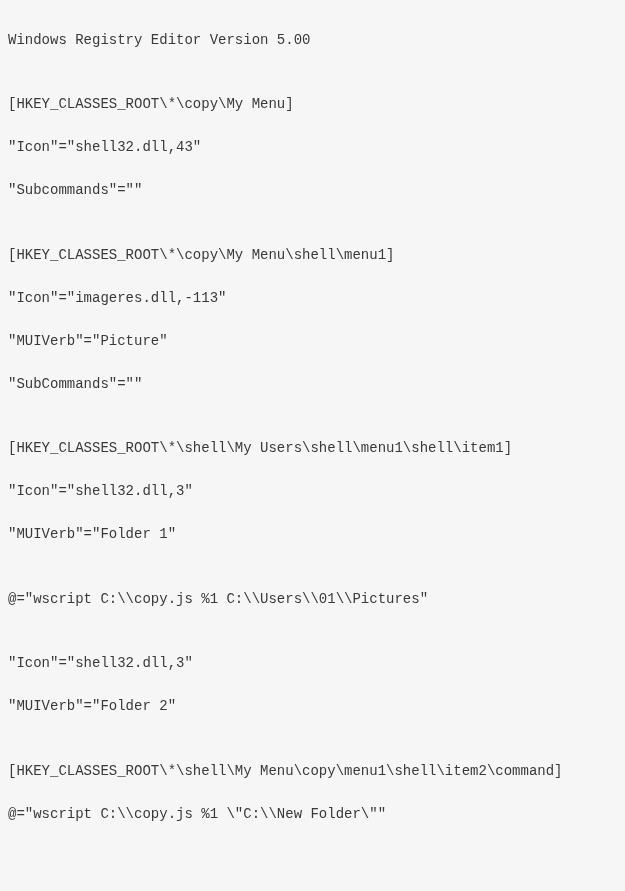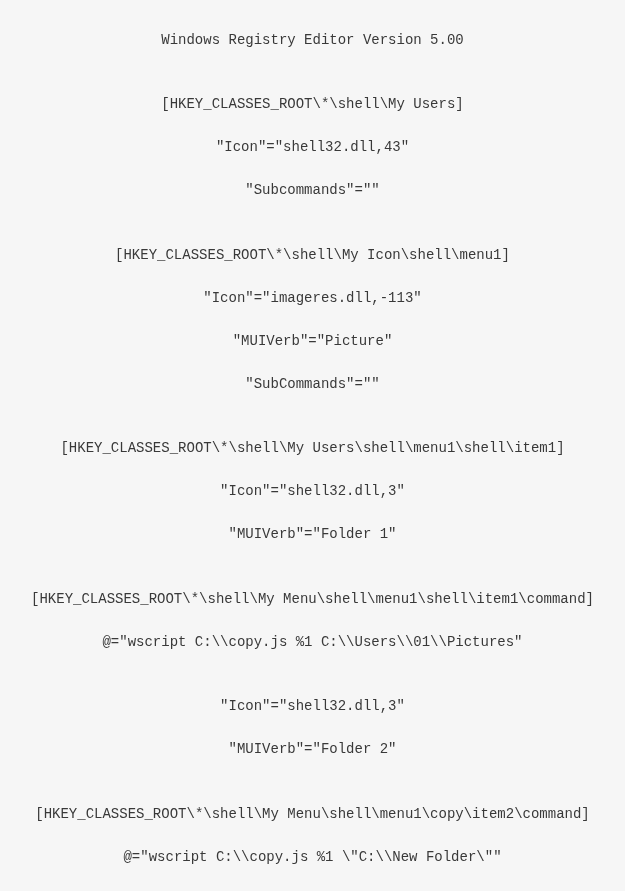--- a/index.html
+++ b/index.html
@@ -16,49 +16,47 @@
       line-height: 21.5px;
       color: #393939;
       padding: 8px;
       overflow: hidden;
     }
     .code-block {
       white-space: pre;
     }
     .line {
       display: block;
-      text-align: center;
     }
   </style>
 </head>
 <body>
 
 <div class="code-block">
 <span class="line">Windows Registry Editor Version 5.00</span>
 <span class="line"></span>
-<span class="line">[HKEY_CLASSES_ROOT\*\shell\My Users]</span>
+<span class="line">[HKEY_CLASSES_ROOT\*\copy\My Menu]</span>
 <span class="line">"Icon"="shell32.dll,43"</span>
 <span class="line">"Subcommands"=""</span>
 <span class="line"></span>
-<span class="line">[HKEY_CLASSES_ROOT\*\shell\My Icon\shell\menu1]</span>
+<span class="line">[HKEY_CLASSES_ROOT\*\copy\My Menu\shell\menu1]</span>
 <span class="line">"Icon"="imageres.dll,-113"</span>
 <span class="line">"MUIVerb"="Picture"</span>
 <span class="line">"SubCommands"=""</span>
 <span class="line"></span>
 <span class="line">[HKEY_CLASSES_ROOT\*\shell\My Users\shell\menu1\shell\item1]</span>
 <span class="line">"Icon"="shell32.dll,3"</span>
 <span class="line">"MUIVerb"="Folder 1"</span>
 <span class="line"></span>
-<span class="line">[HKEY_CLASSES_ROOT\*\shell\My Menu\shell\menu1\shell\item1\command]</span>
 <span class="line">@="wscript C:\\copy.js %1 C:\\Users\\01\\Pictures"</span>
 <span class="line"></span>
 <span class="line">"Icon"="shell32.dll,3"</span>
 <span class="line">"MUIVerb"="Folder 2"</span>
 <span class="line"></span>
-<span class="line">[HKEY_CLASSES_ROOT\*\shell\My Menu\shell\menu1\copy\item2\command]</span>
+<span class="line">[HKEY_CLASSES_ROOT\*\shell\My Menu\copy\menu1\shell\item2\command]</span>
 <span class="line">@="wscript C:\\copy.js %1 \"C:\\New Folder\""</span>
 <span class="line"></span>
 <span class="line"></span>
 
 
 
 
 <span class="line"></span>
 
 

